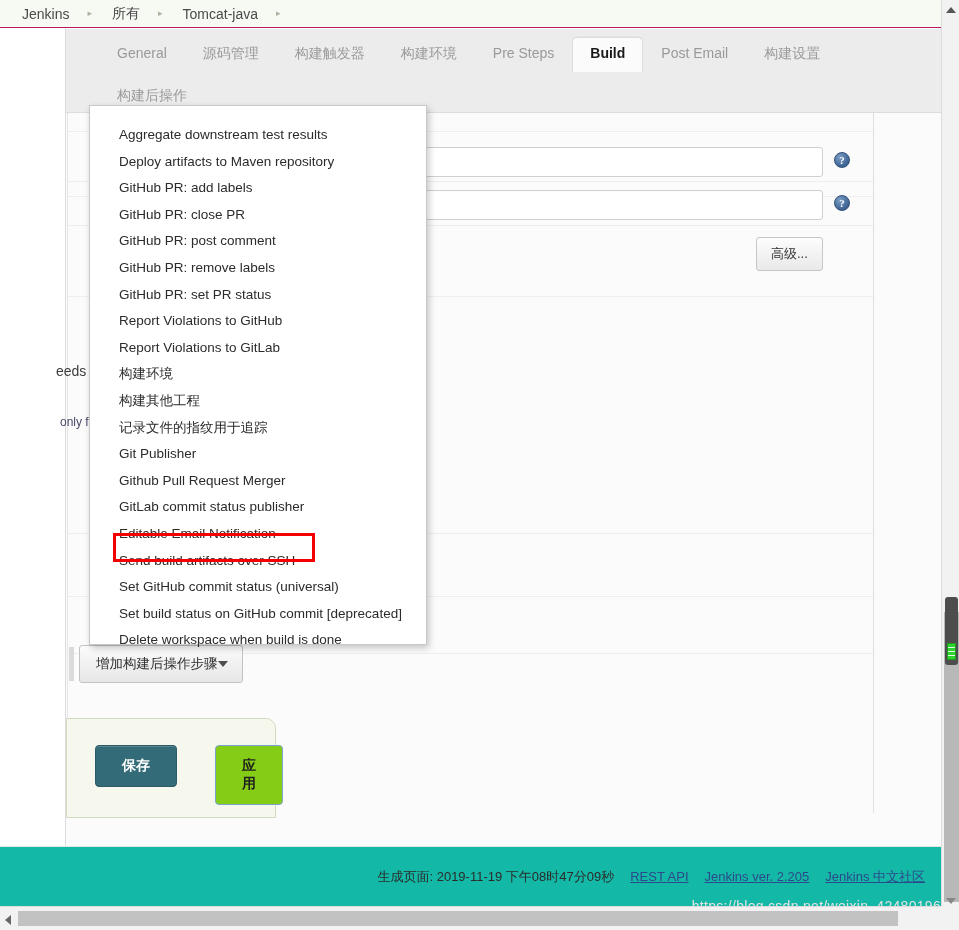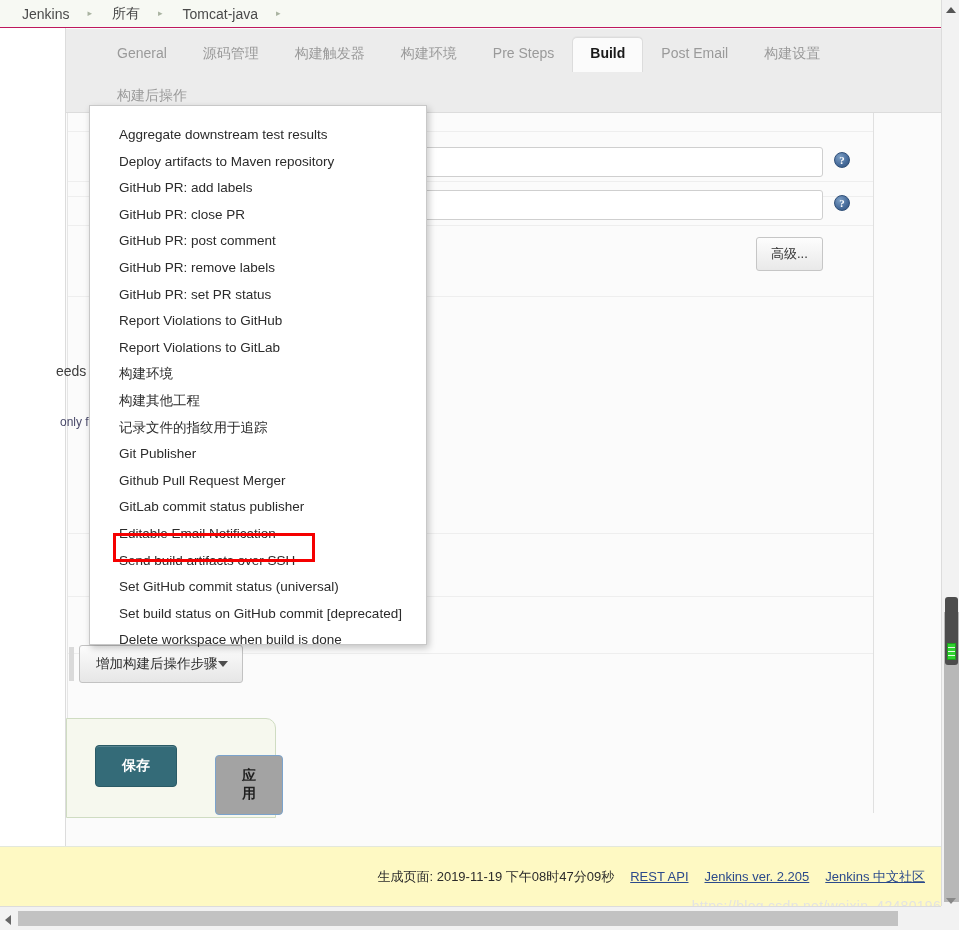--- a/index.html
+++ b/index.html
@@ -197,32 +197,31 @@
     position: absolute; left: 28px; top: 26px;
     background: #346b78;
     border: 1px solid #2b5b66;
     border-radius: 4px;
     color: #ffffff; font-size: 14px; font-weight: bold;
     padding: 11px 26px;
     box-shadow: inset 0 1px 0 rgba(255,255,255,0.18);
   }
   .btn-apply {
     position: absolute; left: 148px; top: 26px;
-    background: #a3a3a3;
+    background: #84cc16;
     border: 1px solid #7ba3cc;
     border-radius: 4px;
     color: #1f1f1f; font-size: 14px; font-weight: bold;
     padding: 11px 26px;
-    margin-top: 10px;
   }
 
   
   .footer {
     position: absolute; left: 0; top: 846px; width: 941px; height: 60px;
-    background: #fef9c3;
+    background: #14b8a6;
     border-top: 1px solid #e3e8dc;
     z-index: 5;
     display: flex; align-items: center; justify-content: flex-end;
     padding-right: 16px;
     gap: 16px;
     font-size: 13px;
     color: #2b2b2b;
   }
   .footer a {
     color: #2b4a8b; text-decoration: underline; white-space: nowrap;

